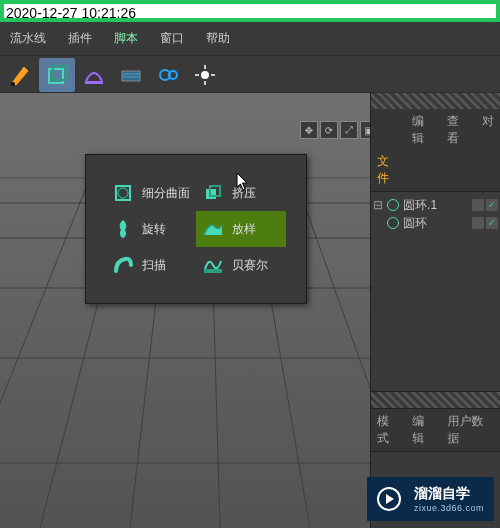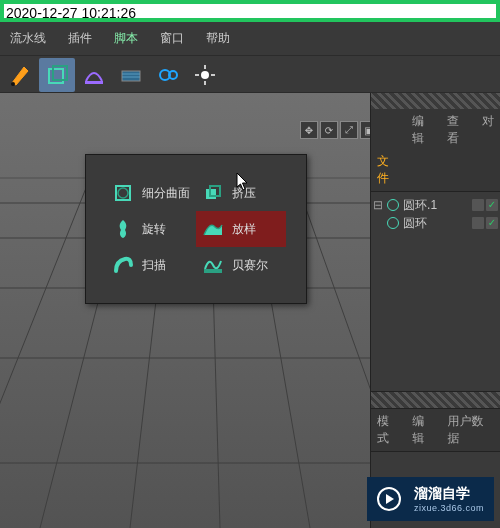--- a/index.html
+++ b/index.html
@@ -162,21 +162,21 @@
     margin-top: 32px;
   }
   .popup-item {
     display: flex;
     align-items: center;
     gap: 6px;
     padding: 4px 4px;
     height: 36px;
     color: #ddd;
   }
-  .popup-item.hover { background: #7f1d1d; }
+  .popup-item.hover { background: #4d7c0f; }
   .ico-box {
     width: 26px; height: 26px;
     display: flex; align-items:center; justify-content:center;
   }
   .cursor {
     position: absolute;
     width: 14px; height: 20px;
     pointer-events: none;
   }
 </style>

